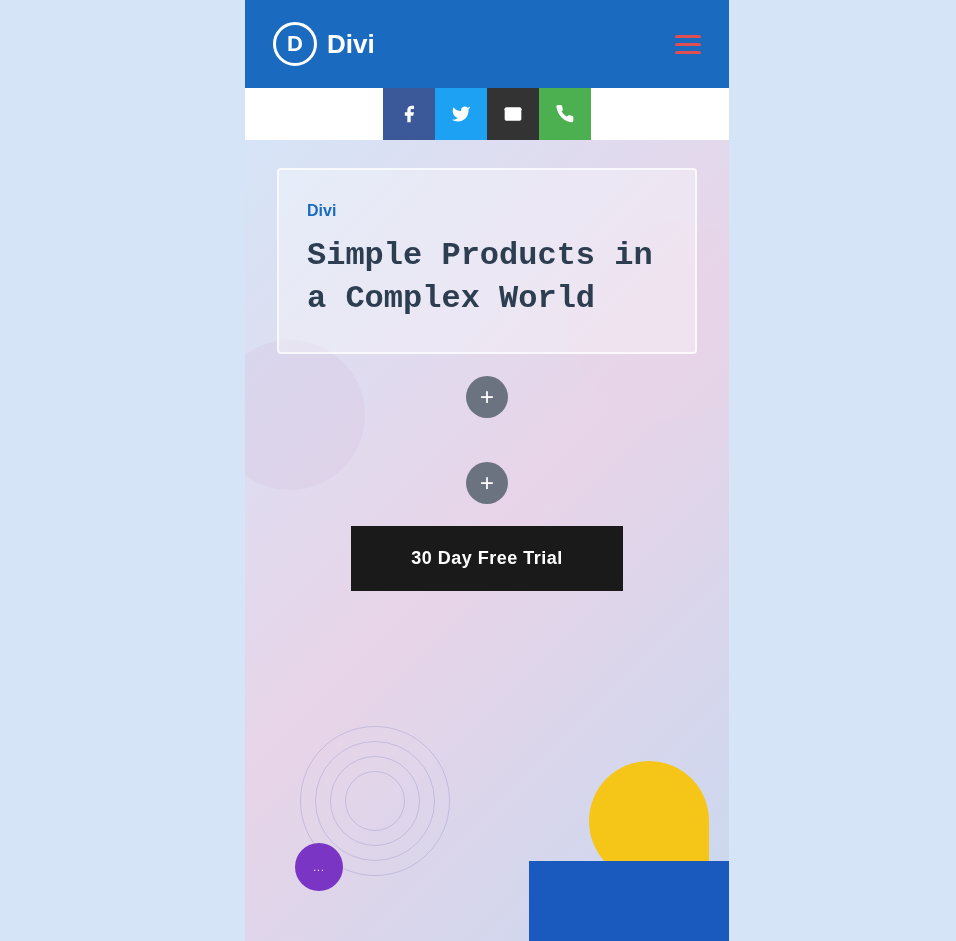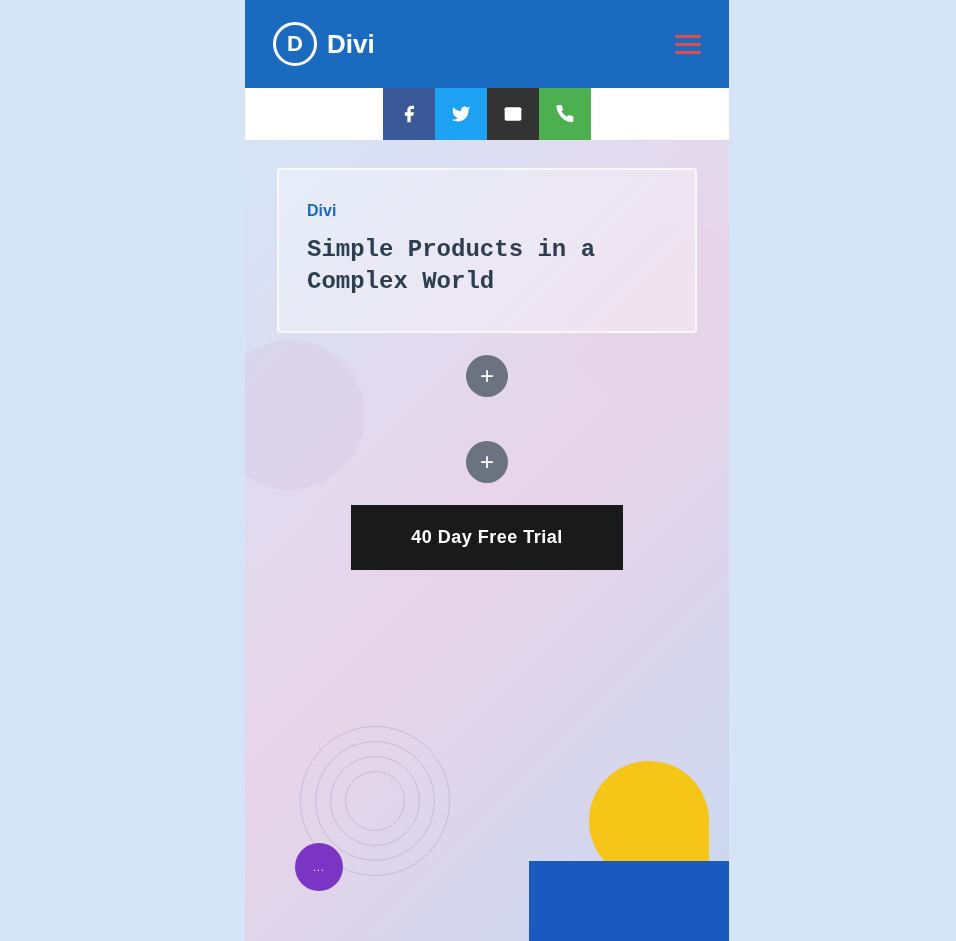--- a/index.html
+++ b/index.html
@@ -164,21 +164,21 @@
 
     .card-label {
       color: #1a6abf;
       font-size: 16px;
       font-weight: 600;
       margin-bottom: 14px;
     }
 
     .card-title {
       color: #2c3e50;
-      font-size: 24px;
+      font-size: 32px;
       font-family: 'Courier New', monospace;
       font-weight: bold;
       line-height: 1.35;
     }
 
     
     .add-btn {
       width: 42px;
       height: 42px;
       border-radius: 50%;
@@ -352,21 +352,21 @@
       </div>
 
       <button class="add-btn">
         <span>+</span>
       </button>
 
       <button class="add-btn">
         <span>+</span>
       </button>
 
-      <button class="trial-button">40 Day Free Trial</button>
+      <button class="trial-button">30 Day Free Trial</button>
 
       <div class="bottom-area">
 
         <div class="deco-circles">
           <div class="deco-circle-ring" style="width:60px;height:60px;top:50px;left:50px;"></div>
           <div class="deco-circle-ring" style="width:90px;height:90px;top:35px;left:35px;"></div>
           <div class="deco-circle-ring" style="width:120px;height:120px;top:20px;left:20px;"></div>
           <div class="deco-circle-ring" style="width:150px;height:150px;top:5px;left:5px;"></div>
         </div>
 

